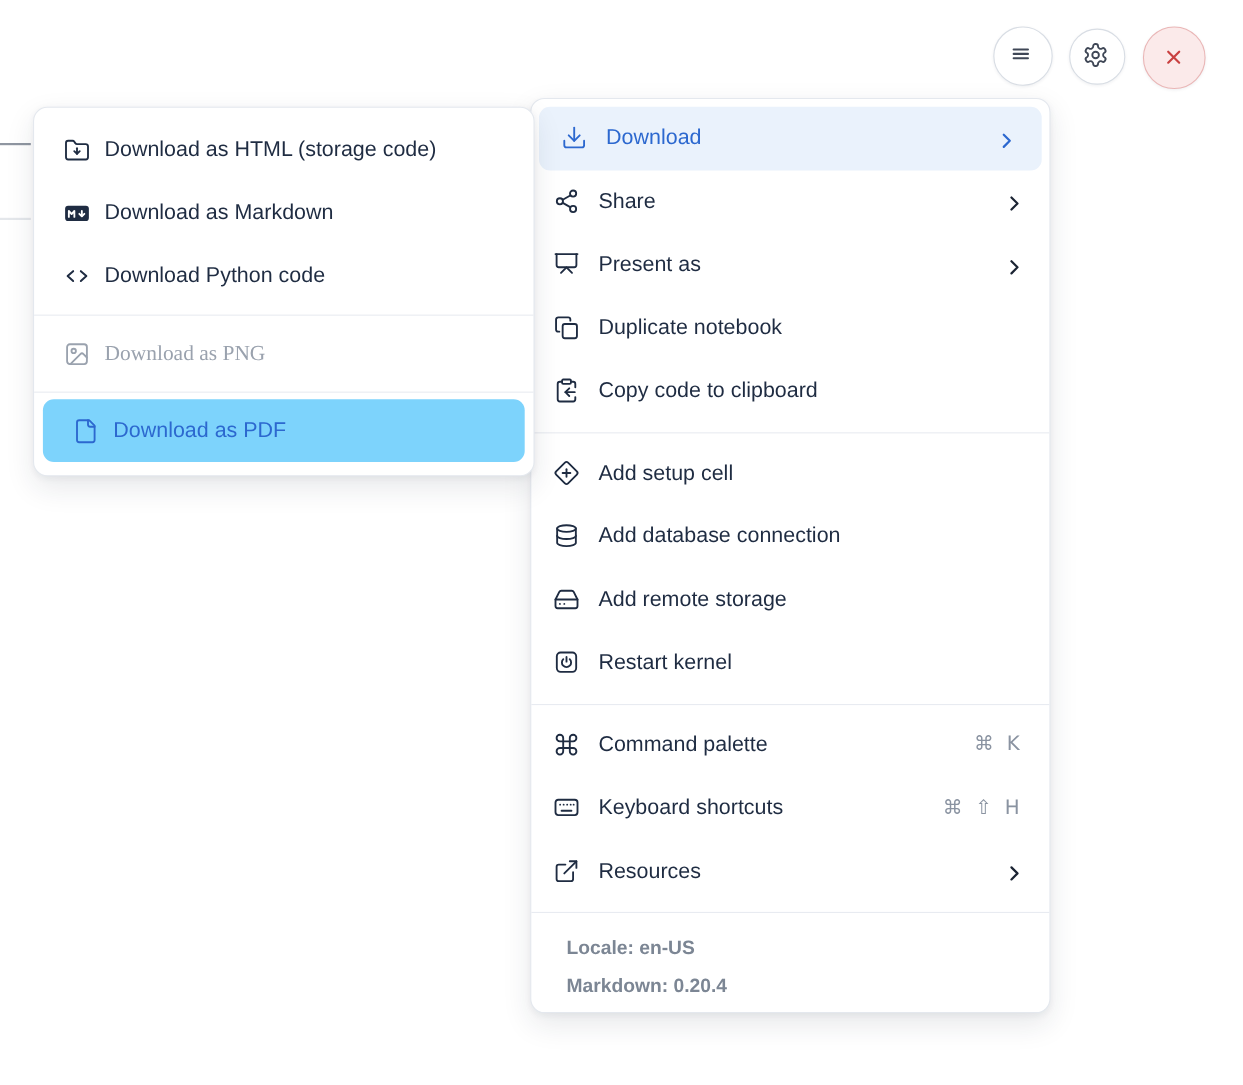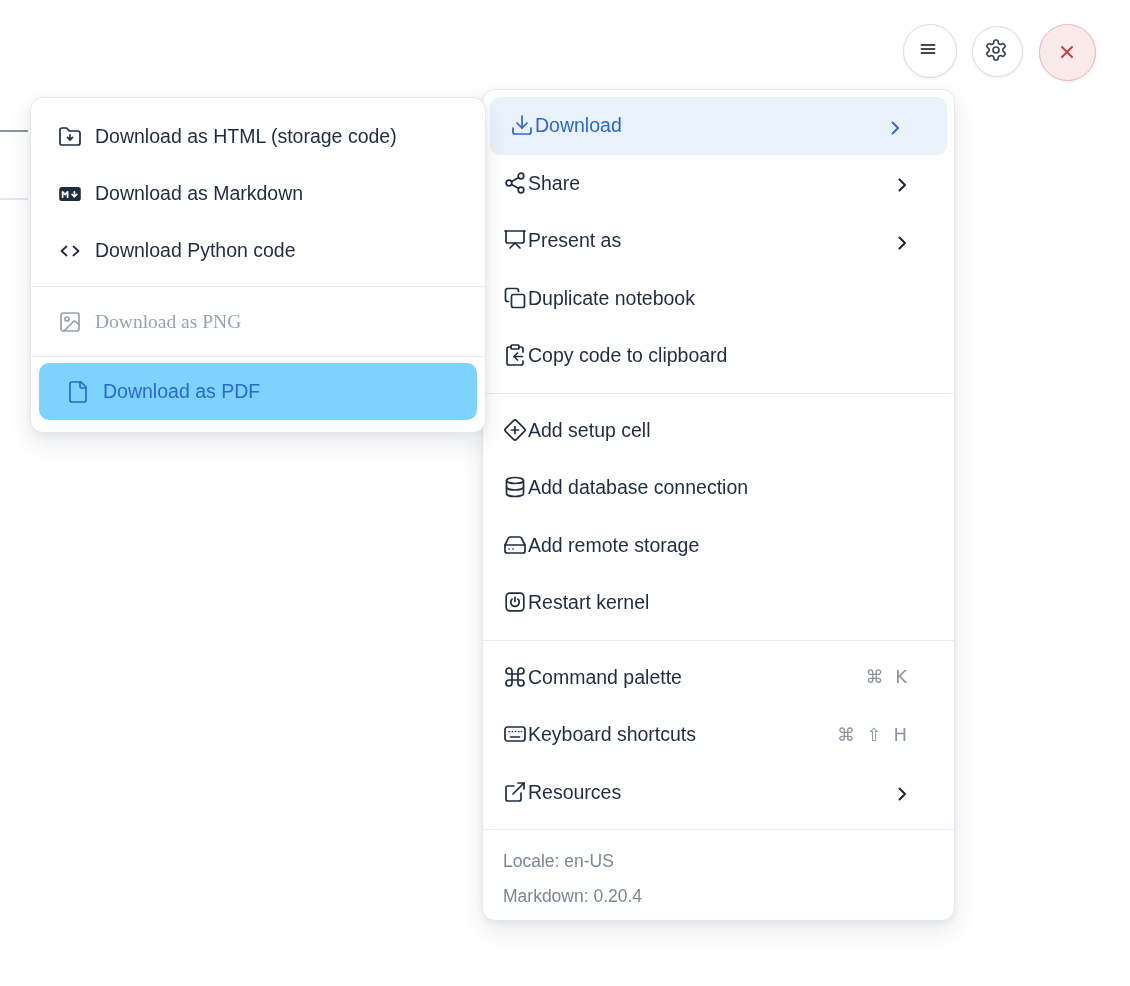--- a/index.html
+++ b/index.html
@@ -41,21 +41,21 @@
   }
   #submenu{left:30px;top:97px;width:456px;padding:10px 0 12px;z-index:3;}
   #mainmenu{left:482px;top:89px;width:473px;padding:7px 0 4px;z-index:2;}
 
   .row{
     display:flex;align-items:center;
     font-size:19.5px;line-height:1;cursor:pointer;
     white-space:nowrap;box-sizing:border-box;
   }
   #submenu .row{height:57.3px;padding:0 16px 0 27px;gap:13px;}
-  #mainmenu .row{height:57.5px;padding:0 44px 0 20px;}
+  #mainmenu .row{height:57.5px;padding:0 24px 0 20px;gap:16px;}
 
   .row .ic{flex:none;display:flex;align-items:center;}
   #submenu .ic svg{width:24px;height:24px;}
   #mainmenu .ic svg{width:25px;height:25px;}
   .lbl{flex:1;}
   .chev{flex:none;display:flex;color:#1b2433;}
   .chev svg{width:20px;height:20px;}
   .kbd{
     flex:none;font-family:"DejaVu Sans",sans-serif;
     font-size:18px;color:#8a93a1;letter-spacing:3px;
@@ -69,21 +69,21 @@
     margin:0 7px;padding:0 23px 0 13px;
     background:#eaf2fc;border-radius:10px;color:#2c68cf;
   }
   .row.active-main .chev{color:#2c68cf;}
   .row.active-sub{
     margin:6px 8px 0;padding:0 16px 0 19px;height:56px;
     background:#7dd3fc;border-radius:10px;color:#2c68cf;
   }
   .row.disabled{color:#9aa2ae;cursor:default;font-family:Liberation Serif, serif;}
 
-  .menu-footer{padding:6px 0 2px 20px;font-size:17.5px;line-height:35px;color:#7c8694;}
+  .menu-footer{padding:6px 0 2px 32px;font-size:17.5px;line-height:35px;color:#7c8694;font-weight:bold;}
 </style>
 </head>
 <body>
 
 <svg width="0" height="0" style="position:absolute" aria-hidden="true">
   <defs>
     <g id="s-folder-down" fill="none" stroke="currentColor" stroke-width="1.7" stroke-linecap="round" stroke-linejoin="round">
       <path d="M20 20H4a2 2 0 0 1-2-2V5a2 2 0 0 1 2-2h3.9a2 2 0 0 1 1.69.9l.81 1.2a2 2 0 0 0 1.67.9H20a2 2 0 0 1 2 2v10a2 2 0 0 1-2 2Z"></path>
       <path d="M12 9.8v5"></path>
         <path d="m9.5 12.4 2.5 2.5 2.5-2.5"></path>

